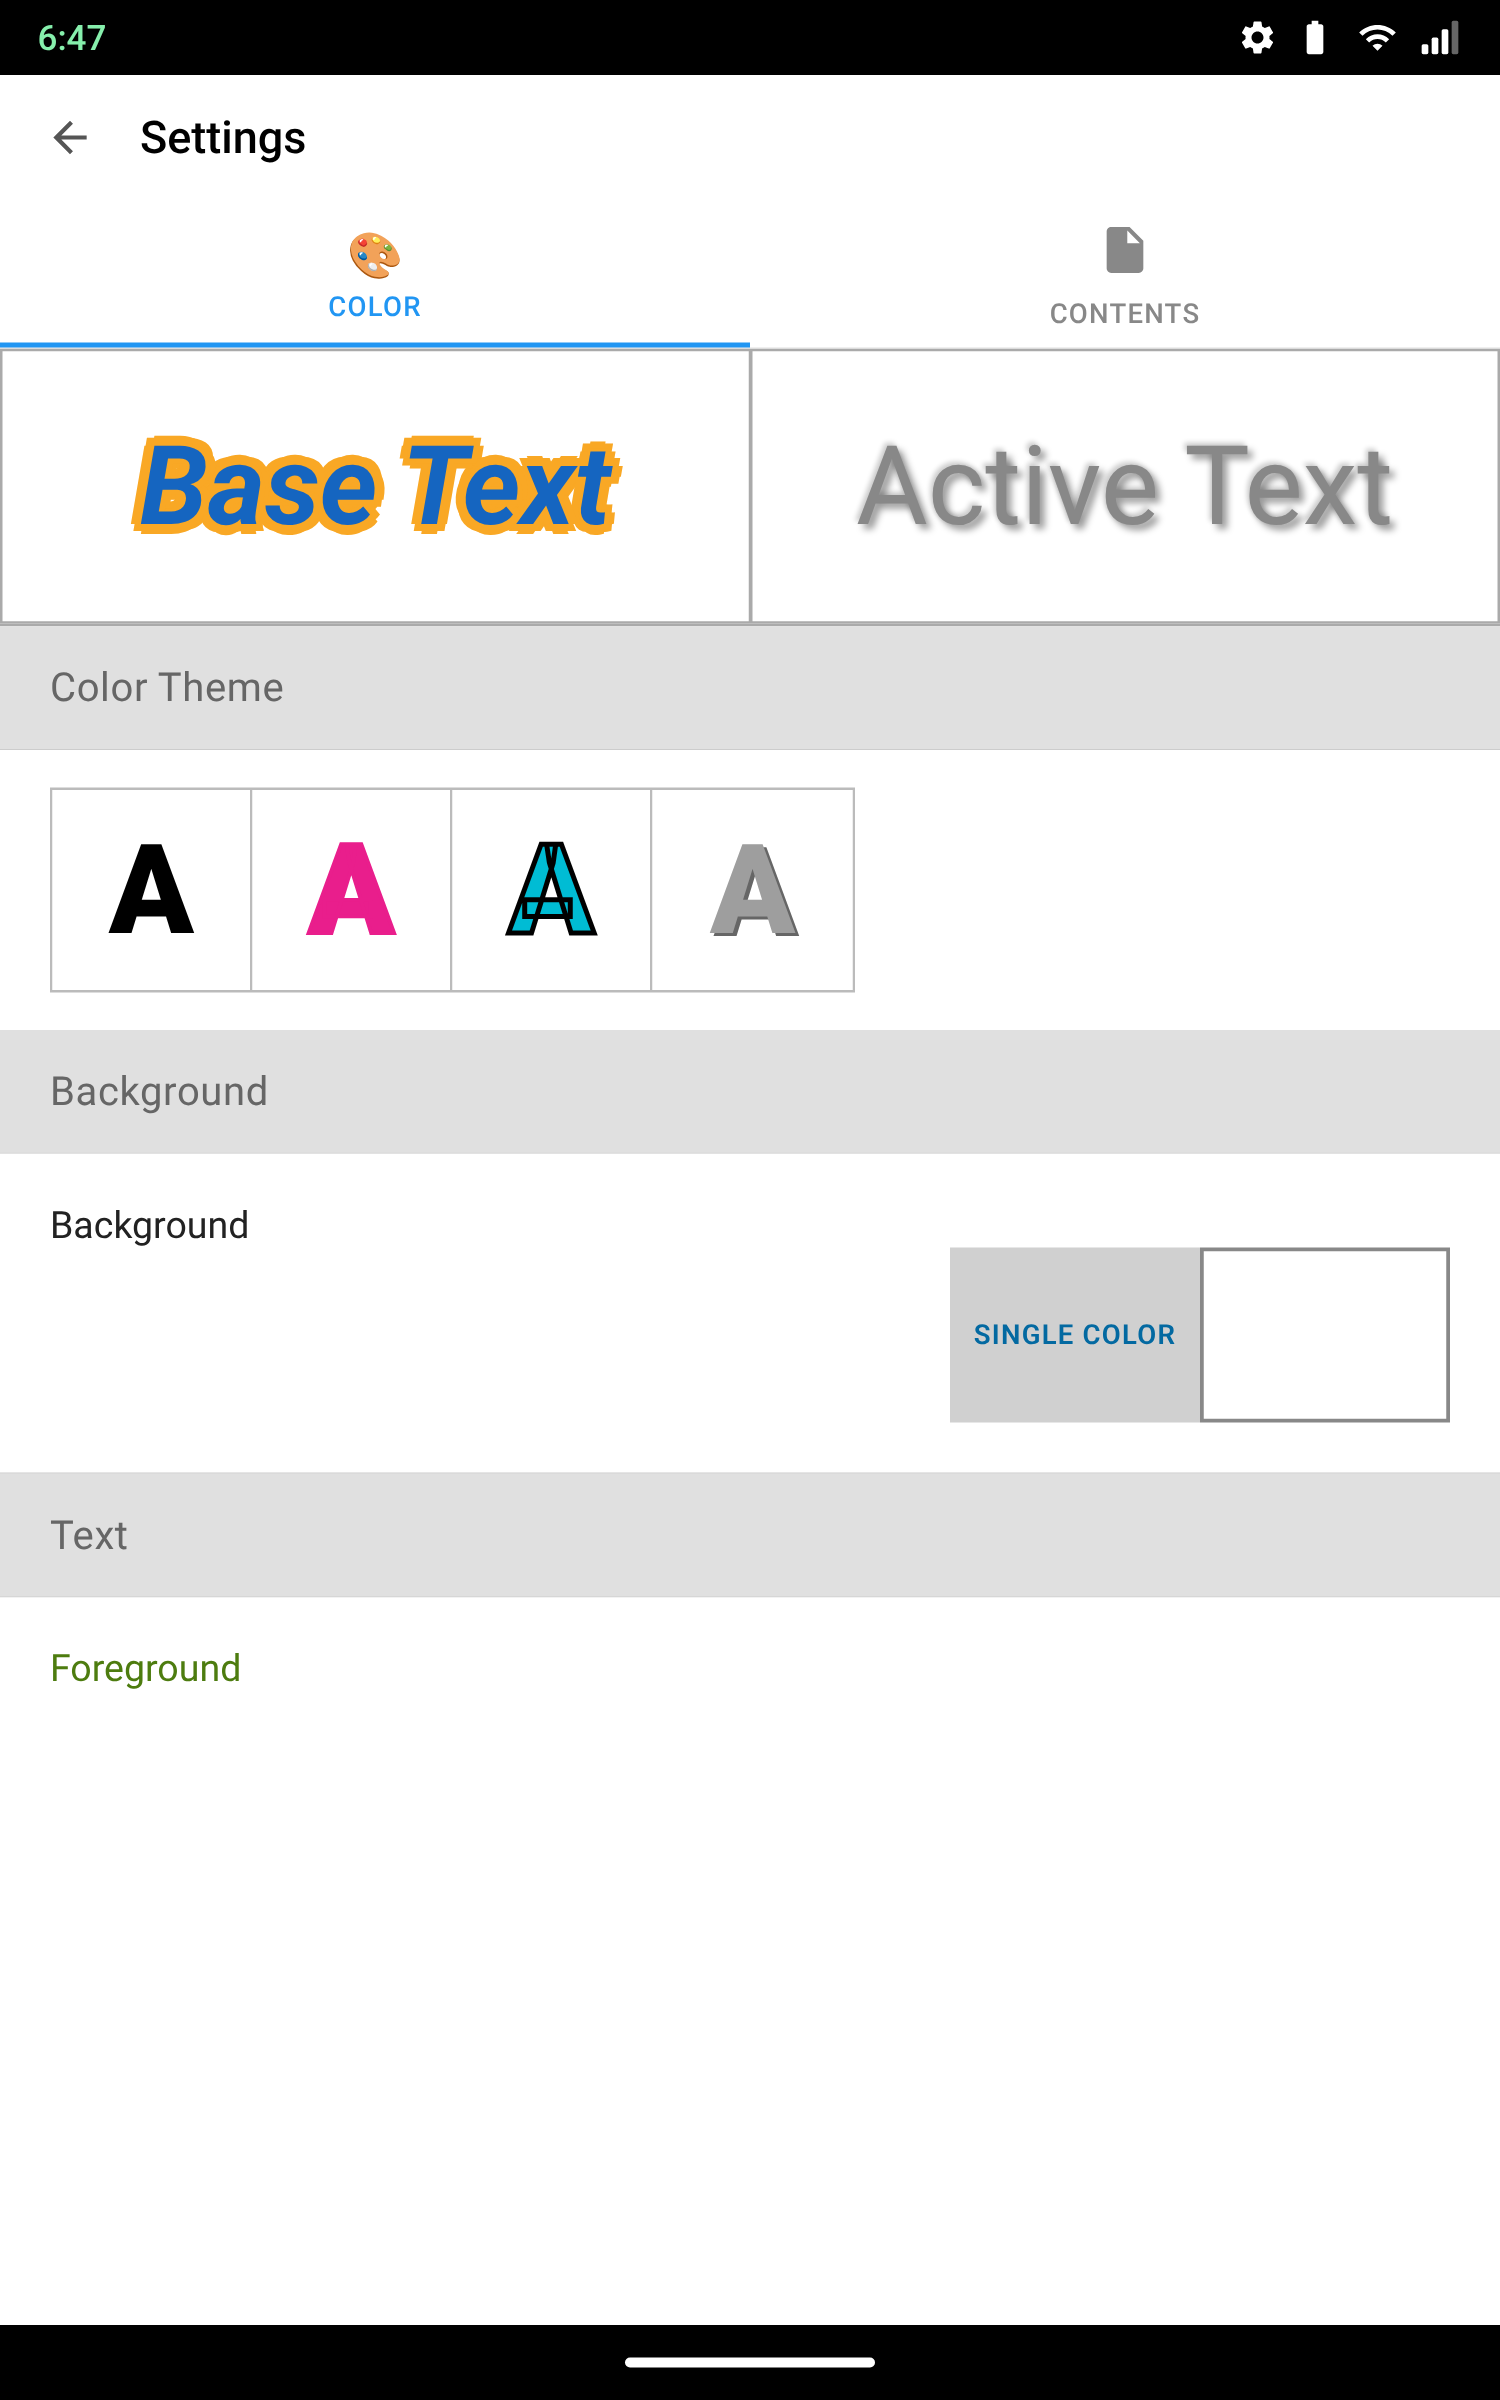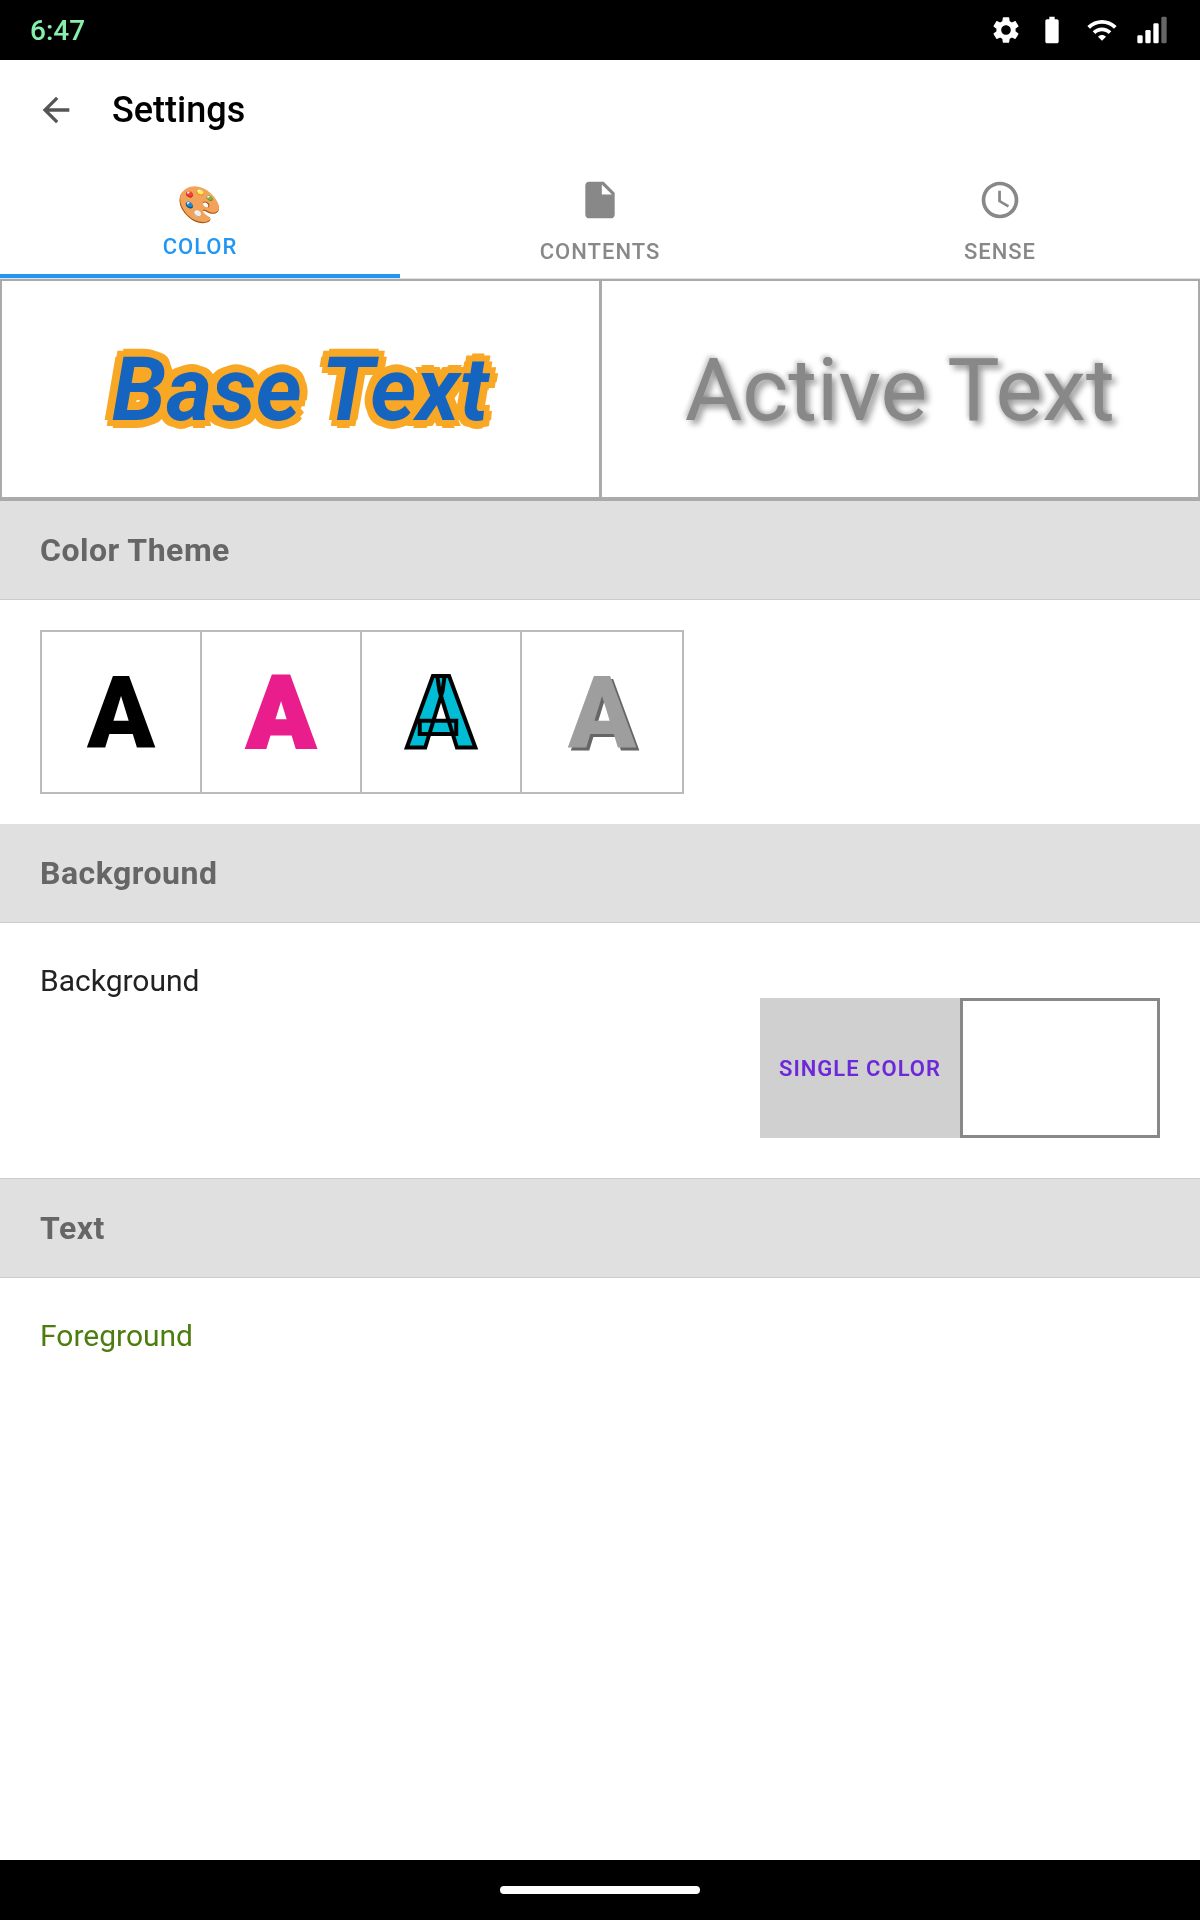--- a/index.html
+++ b/index.html
@@ -151,21 +151,21 @@
     }
 
     
     .section-header {
       width: 100%;
       background: #e0e0e0;
       padding: 30px 40px;
     }
     .section-title {
       font-size: 32px;
-      font-weight: 700;
+      font-weight: 400;
       color: #666;
       letter-spacing: 0.5px;
     }
 
     
     .theme-row {
       width: 100%;
       padding: 30px 40px;
       background: #fff;
     }
@@ -246,21 +246,21 @@
       align-items: center;
       justify-content: center;
       cursor: pointer;
     }
     .single-color-btn {
       background: #d0d0d0;
     }
     .single-color-label {
       font-size: 22px;
       font-weight: 600;
-      color: #6d28d9;
+      color: #0369a1;
       letter-spacing: 1px;
       text-align: center;
     }
     .white-color-btn {
       background: #fff;
       border: 3px solid #888;
     }
 
     
     .foreground-row {
@@ -340,28 +340,20 @@
 
   <div class="tab-item">
     <span class="tab-icon">
       <svg width="44" height="44" viewBox="0 0 24 24" fill="#888">
         <path d="M14 2H6c-1.1 0-2 .9-2 2v16c0 1.1.9 2 2 2h12c1.1 0 2-.9 2-2V8l-6-6zm-1 7V3.5L18.5 9H13z"></path>
       </svg>
     </span>
     <span class="tab-label">CONTENTS</span>
   </div>
 
-  <div class="tab-item">
-    <span class="tab-icon">
-      <svg width="44" height="44" viewBox="0 0 24 24" fill="#888">
-        <path d="M12 2C6.48 2 2 6.48 2 12s4.48 10 10 10 10-4.48 10-10S17.52 2 12 2zm0 18c-4.42 0-8-3.58-8-8s3.58-8 8-8 8 3.58 8 8-3.58 8-8 8zm.5-13H11v6l5.25 3.15.75-1.23-4.5-2.67V7z"></path>
-      </svg>
-    </span>
-    <span class="tab-label">SENSE</span>
-  </div>
 </div>
 
 <div class="preview-row">
   <div class="preview-box">
     <span class="base-text">Base Text</span>
   </div>
   <div class="preview-box">
     <span class="active-text">Active Text</span>
   </div>
 </div>

